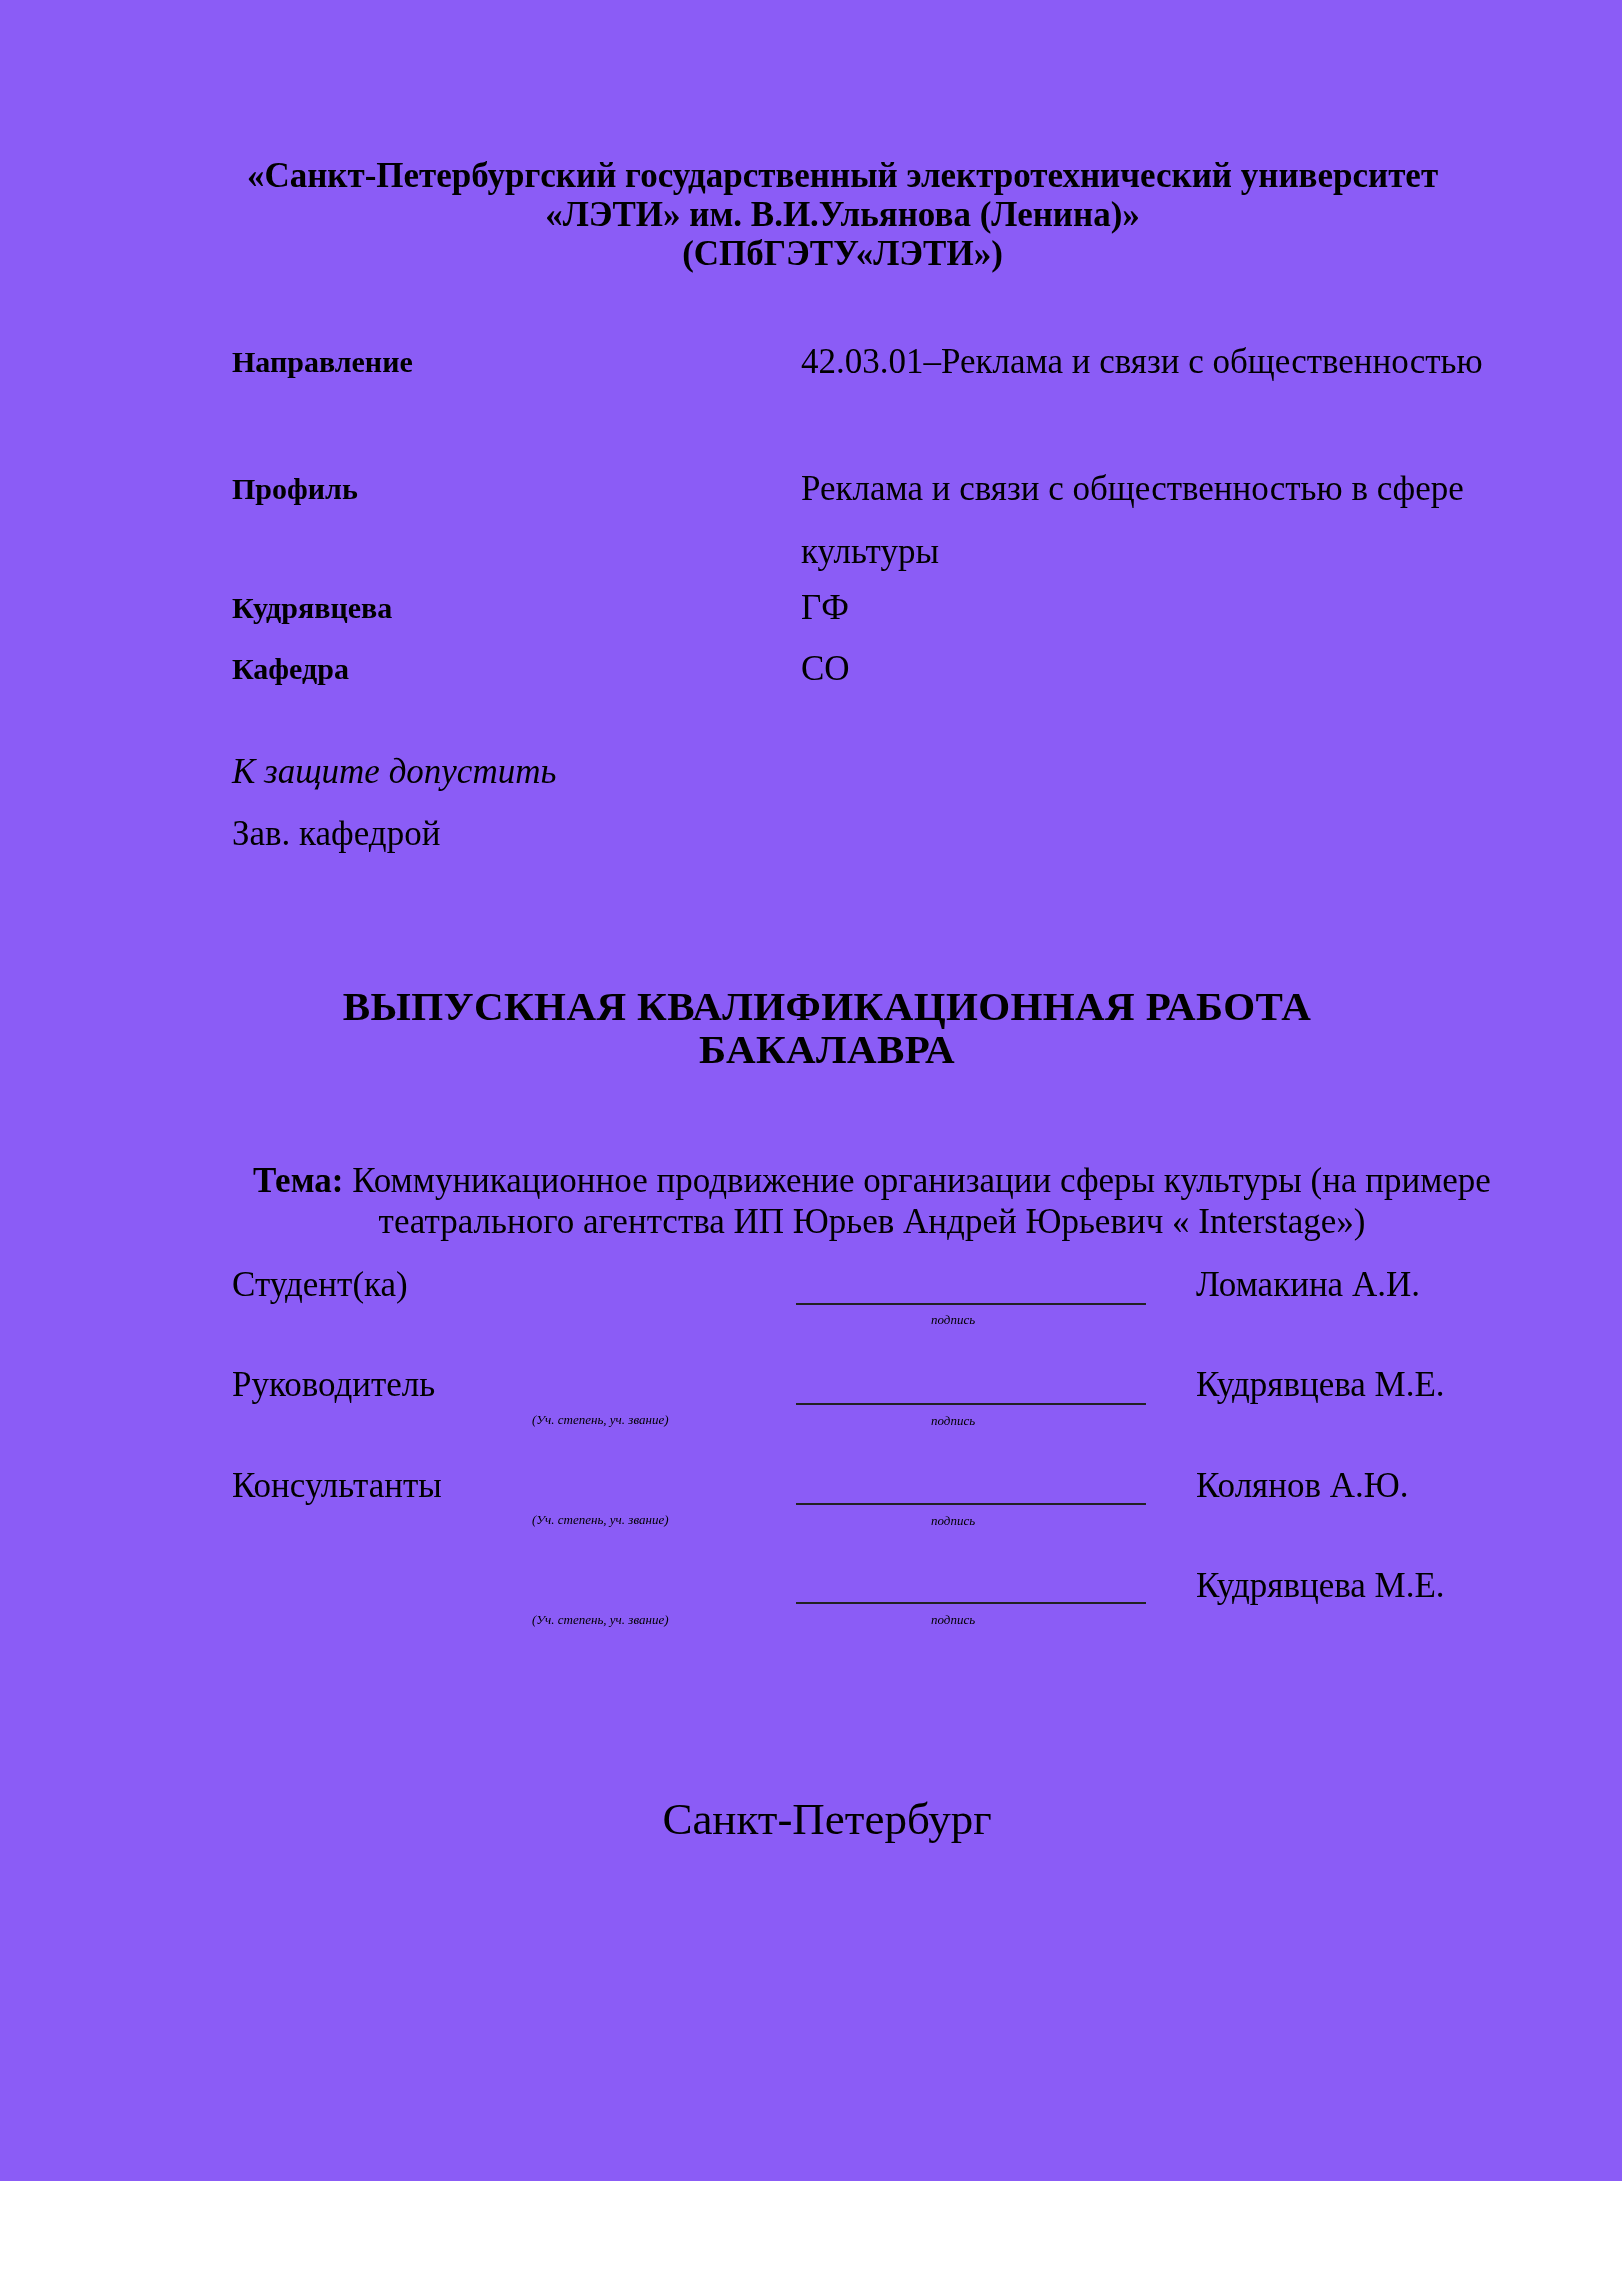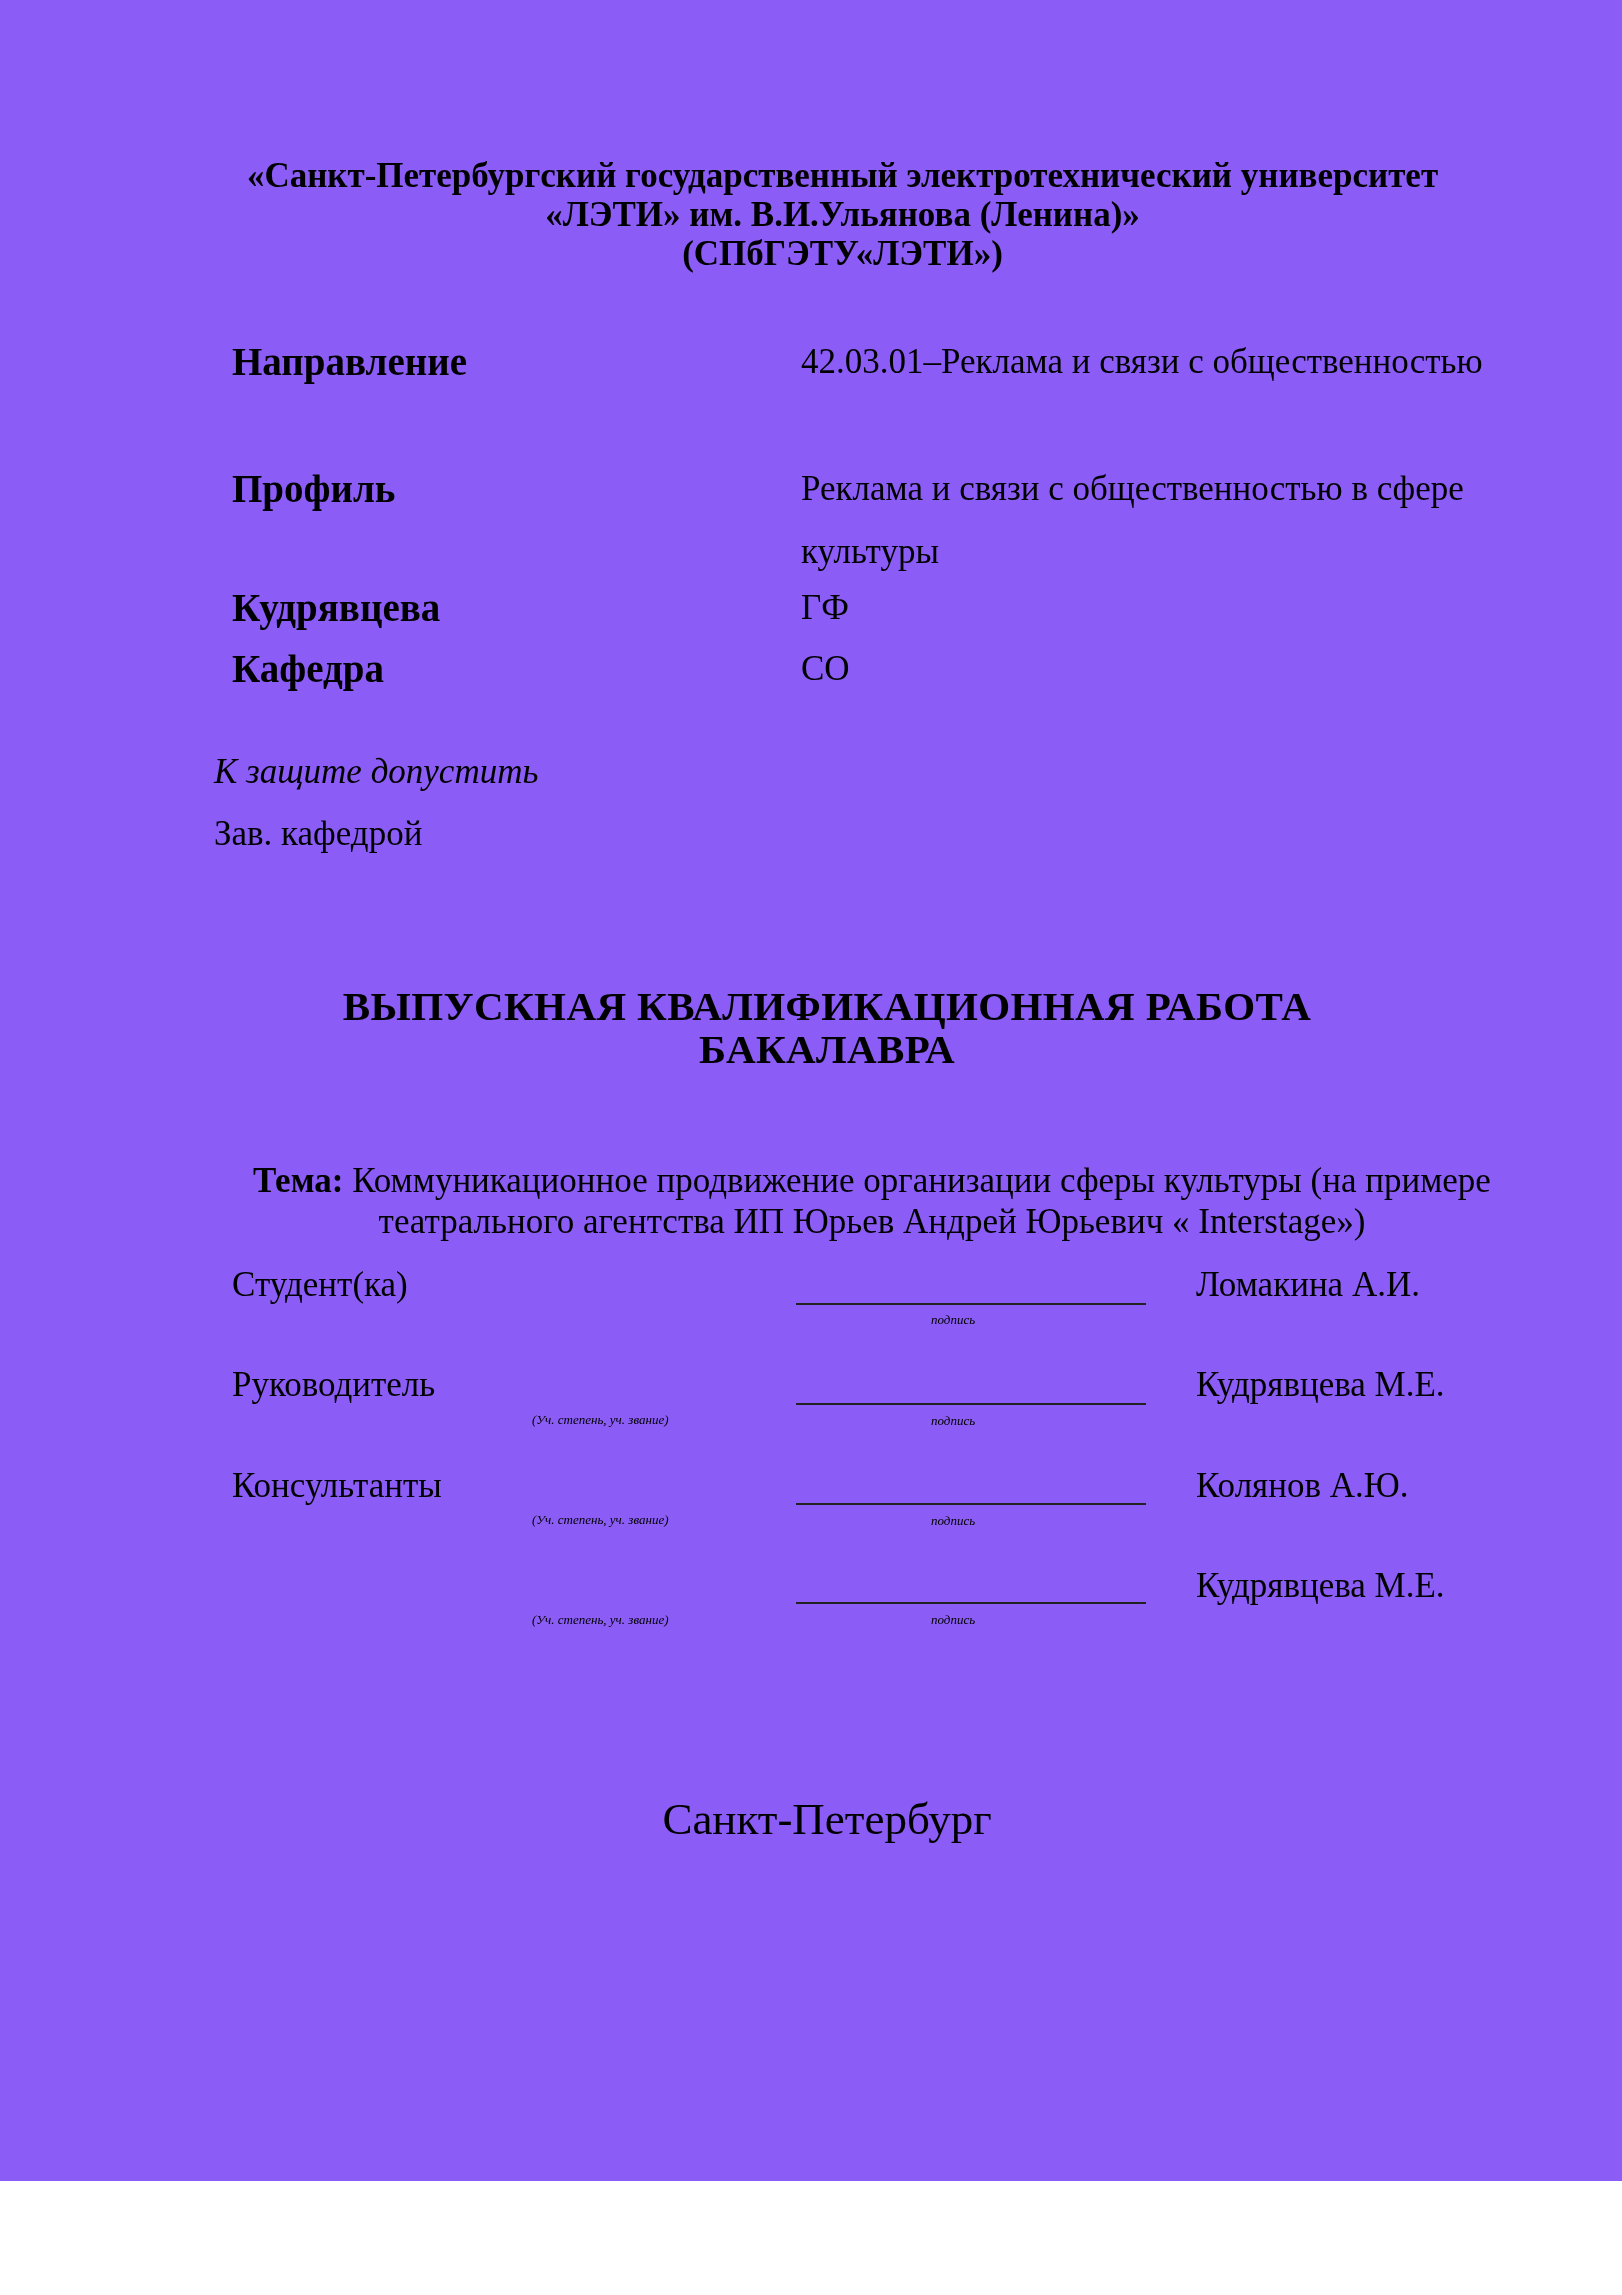--- a/index.html
+++ b/index.html
@@ -34,35 +34,35 @@
     }
     .uni-line.l1 { top: 155px; left: 31px; }
     .uni-line.l2 { top: 194px; left: 31px; }
     .uni-line.l3 { top: 233px; left: 31px; }
 
     
     .info-label {
       position: absolute;
       left: 232px;
       font-weight: bold;
-      font-size: 39px;
+      font-size: 30px;
       line-height: 41px;
     }
     .info-value {
       position: absolute;
       left: 801px;
       font-size: 35px;
       line-height: 63px;
       width: 691px;
       white-space: normal;
     }
 
     .approval {
       position: absolute;
-      left: 214px;
+      left: 232px;
       font-size: 35px;
       line-height: 41px;
     }
     .approval.italic { font-style: italic; }
 
     .title-line {
       position: absolute;
       left: 0; width: 1623px;
       text-align: center;
       font-weight: bold;

